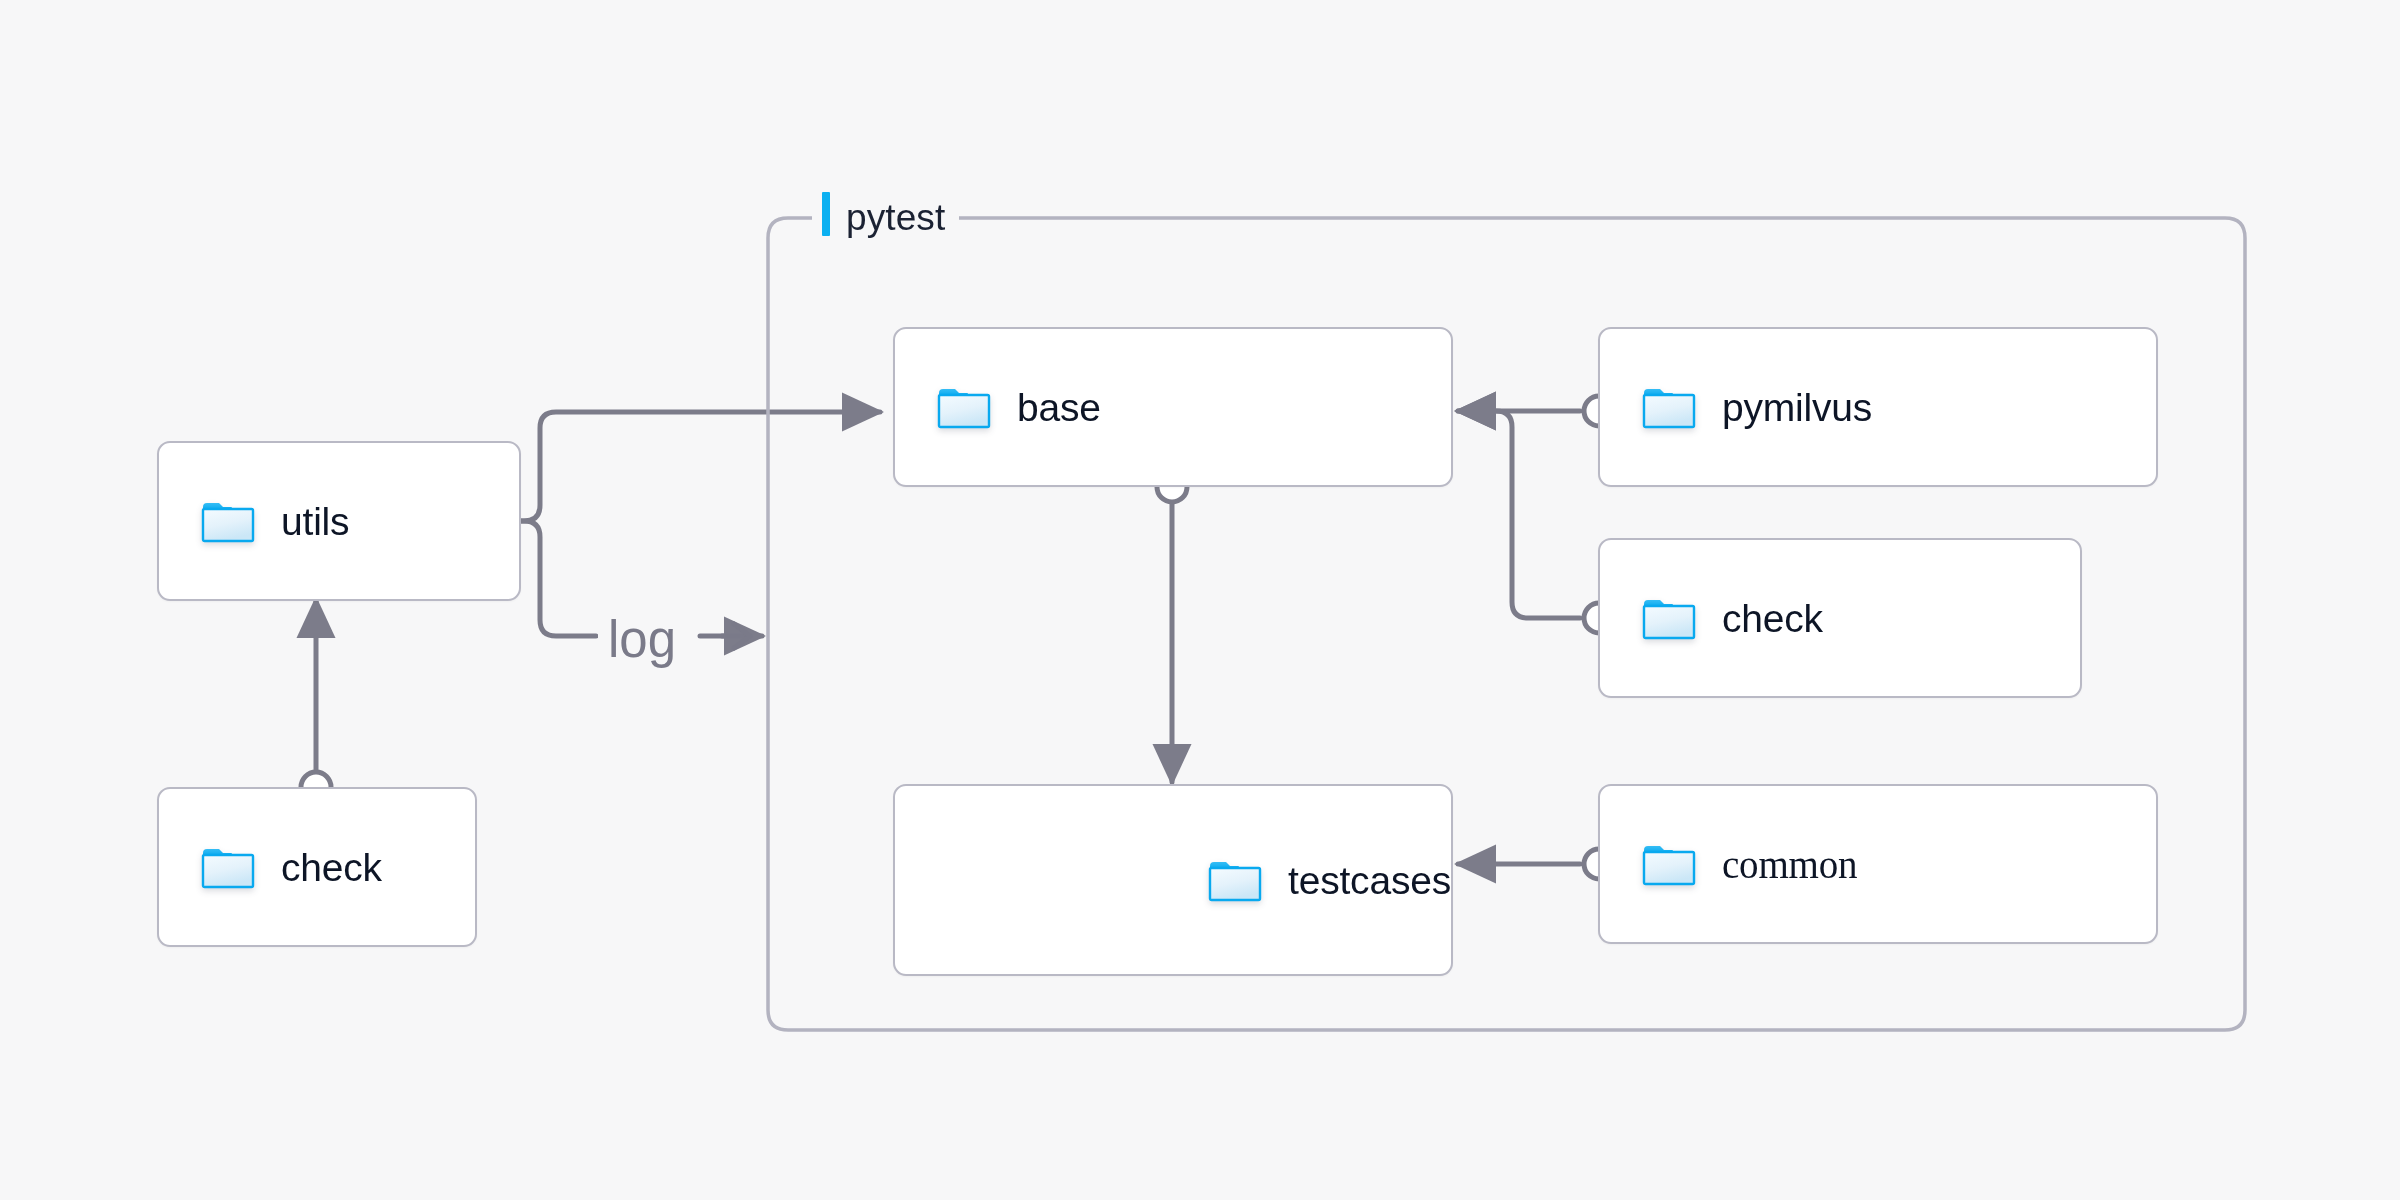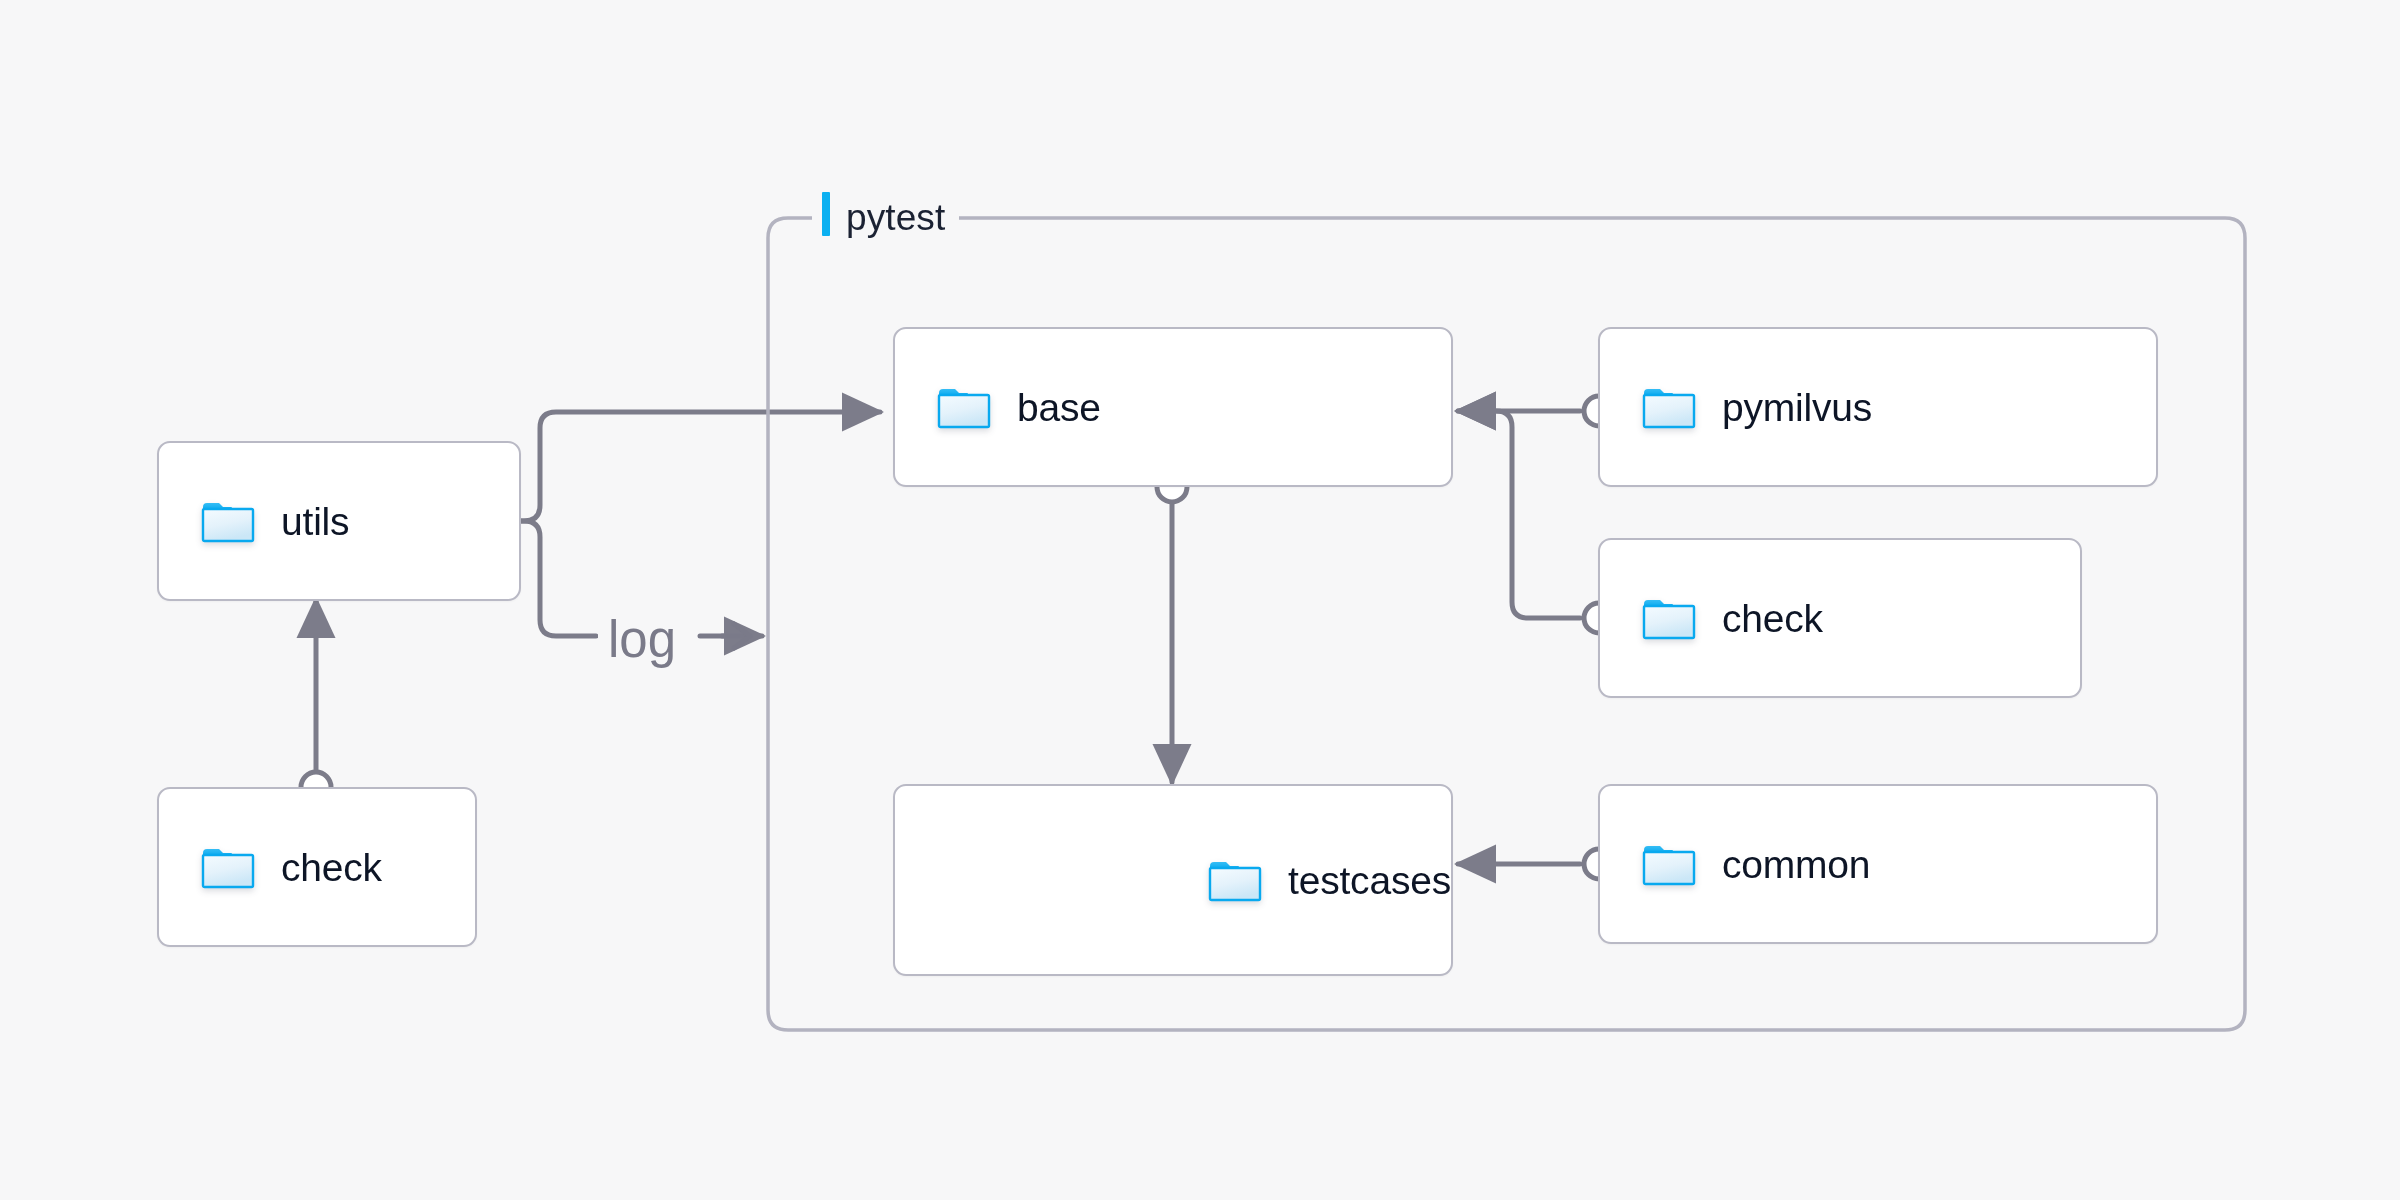--- a/index.html
+++ b/index.html
@@ -205,21 +205,21 @@
   <div class="node" style="left:1598px; top:538px; width:484px; height:160px;">
     <div class="node-inner">
       <svg class="folder-icon" viewBox="0 0 54 44">
         <path d="M2 8 q0-4 4-4 h12 l4 4 h8 q1 0 1 1 v2 h-29 z" fill="url(#folderTab)"></path>
         <rect x="2" y="10" width="50" height="32" rx="1.5" fill="url(#folderBody)" stroke="#09a9ef" stroke-width="2.4"></rect>
       </svg>
       <span class="node-label">check</span>
     </div>
   </div>
 
-  <div class="node" style="left:1598px; top:784px; width:560px; height:160px;">
+  <div class="node" style="left:1598px; top:784px; width:560px; height:160px;font-family:Liberation Serif, serif;">
     <div class="node-inner">
       <svg class="folder-icon" viewBox="0 0 54 44">
         <path d="M2 8 q0-4 4-4 h12 l4 4 h8 q1 0 1 1 v2 h-29 z" fill="url(#folderTab)"></path>
         <rect x="2" y="10" width="50" height="32" rx="1.5" fill="url(#folderBody)" stroke="#09a9ef" stroke-width="2.4"></rect>
       </svg>
       <span class="node-label">common</span>
     </div>
   </div>
 
   <div class="edge-label" style="left:598px; top:612px;">log</div>

